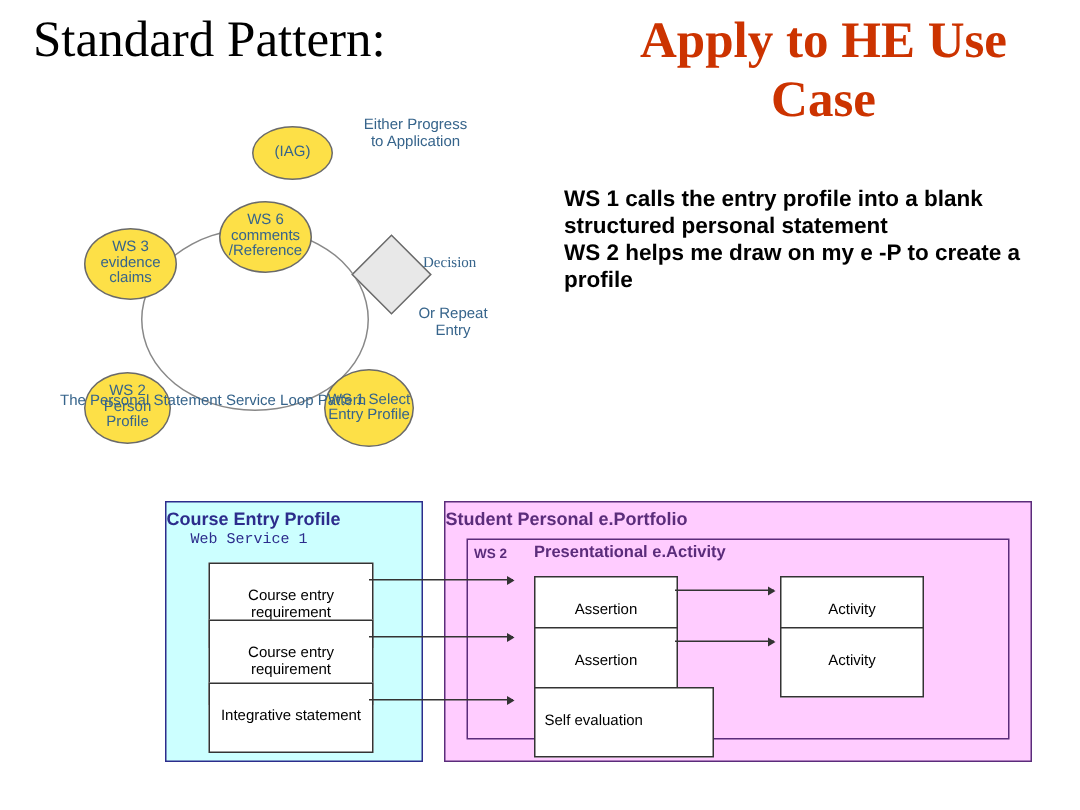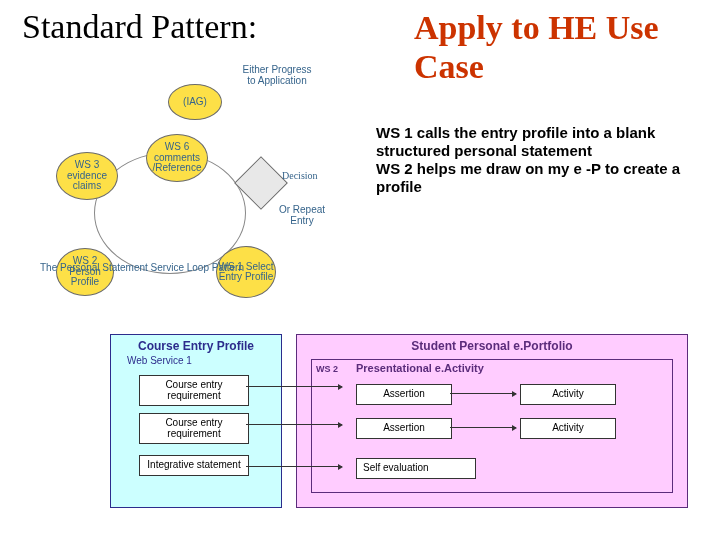--- a/index.html
+++ b/index.html
@@ -1,45 +1,45 @@
 <!DOCTYPE html>
 <html><head>
 <meta charset="utf-8">
 <style>
   html,body{margin:0;padding:0;width:720px;height:540px;background:#fff;font-family:Arial,Helvetica,sans-serif;overflow:hidden}
   .slide{position:relative;width:720px;height:540px}
   .title-left{position:absolute;left:22px;top:8px;font-family:"Comic Sans MS",cursive;font-size:34px;font-weight:normal;color:#000}
-  .title-right{position:absolute;right:36px;top:8px;width:270px;text-align:left;font-family:"Comic Sans MS",cursive;font-size:34px;font-weight:bold;color:#cc3300;line-height:1.15}
+  .title-right{position:absolute;right:36px;top:8px;width:270px;text-align:center;font-family:"Comic Sans MS",cursive;font-size:34px;font-weight:bold;color:#cc3300;line-height:1.15}
   .body-text{position:absolute;left:376px;top:124px;width:310px;font-family:Arial,sans-serif;font-weight:bold;font-size:15px;color:#000;line-height:1.2}
   .loop{position:absolute;left:20px;top:58px;width:348px;height:270px}
   .loop .caption{position:absolute;left:20px;top:204px;font-family:Arial;font-size:10px;color:#36648b}
   .node{position:absolute;border-radius:50%;background:#fde047;border:1px solid #6a6a6a;font-family:Arial;font-size:10px;text-align:center;color:#36648b;display:flex;align-items:center;justify-content:center;line-height:1.05}
   .nIAG{left:148px;top:26px;width:52px;height:34px}
   .nWS4{left:126px;top:76px;width:60px;height:46px}
   .nWS3{left:36px;top:94px;width:60px;height:46px}
   .nWS2{left:36px;top:190px;width:56px;height:46px}
   .nWS1{left:196px;top:188px;width:58px;height:50px}
   .decision{position:absolute;left:222px;top:106px;width:36px;height:36px;background:#e8e8e8;border:1px solid #6a6a6a;transform:rotate(45deg)}
   .decision-lbl{position:absolute;left:262px;top:112px;font-family:Liberation Serif, serif;font-size:10px;color:#36648b}
   .lbl{position:absolute;font-family:Arial;font-size:10px;color:#36648b;text-align:center;line-height:1.1}
-  .lbl-either{left:218px;top:6px;width:78px}
+  .lbl-either{left:218px;top:20px;width:78px}
   .lbl-or{left:252px;top:146px;width:60px}
   .ring{position:absolute;left:74px;top:94px;width:150px;height:120px;border:1px solid #888;border-radius:50%}
   
   .bottom{position:absolute;left:110px;top:334px;width:590px;height:184px}
   .panelL{position:absolute;left:0;top:0;width:170px;height:172px;background:#ccffff;border:1px solid #2c2c8c}
   .panelR{position:absolute;left:186px;top:0;width:390px;height:172px;background:#ffccff;border:1px solid #5b2c7b}
-  .panel-title{position:absolute;top:4px;width:100%;text-align:center;font-family:Arial;font-weight:bold;font-size:12px;color:#2c2c8c}
+  .panel-title{position:absolute;top:4px;width:100%;font-family:Arial;font-weight:bold;font-size:12px;color:#2c2c8c}
   .panel-titleR{color:#5b2c7b}
-  .sub{position:absolute;font-family:Liberation Sans, sans-serif;font-size:10px}
+  .sub{position:absolute;font-family:Liberation Mono, monospace;font-size:10px}
   .subL{left:16px;top:20px;color:#2c2c8c}
   .innerR{position:absolute;left:14px;top:24px;width:360px;height:132px;border:1px solid #5b2c7b;background:#ffccff}
   .ws2tag{position:absolute;left:4px;top:4px;font-family:Arial;font-size:9px;font-weight:bold;color:#5b2c7b}
   .ws2title{position:absolute;left:44px;top:2px;font-family:Arial;font-weight:bold;font-size:11px;color:#5b2c7b}
-  .box{position:absolute;background:#fff;border:1px solid #333;font-family:Arial;font-size:10px;text-align:center;padding:4px 2px;line-height:1.05}
+  .box{position:absolute;background:#fff;border:1px solid #333;font-family:Arial;font-size:10px;text-align:center;padding:17px 2px;line-height:1.05}
   .arrow{position:absolute;height:0;border-top:1px solid #333}
   .arrow::after{content:"";position:absolute;right:-1px;top:-3px;border-left:5px solid #333;border-top:3px solid transparent;border-bottom:3px solid transparent}
 </style>
 </head>
 <body>
 
 <div class="slide">
   <div class="title-left">Standard Pattern:</div>
   <div class="title-right">Apply to HE Use Case</div>
   <div class="body-text" style="white-space: pre-line;">WS 1 calls the entry profile into a blank structured personal statement

